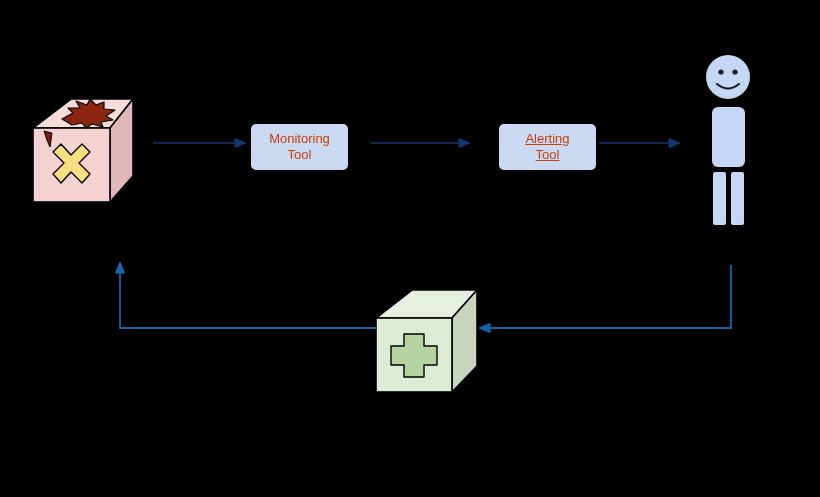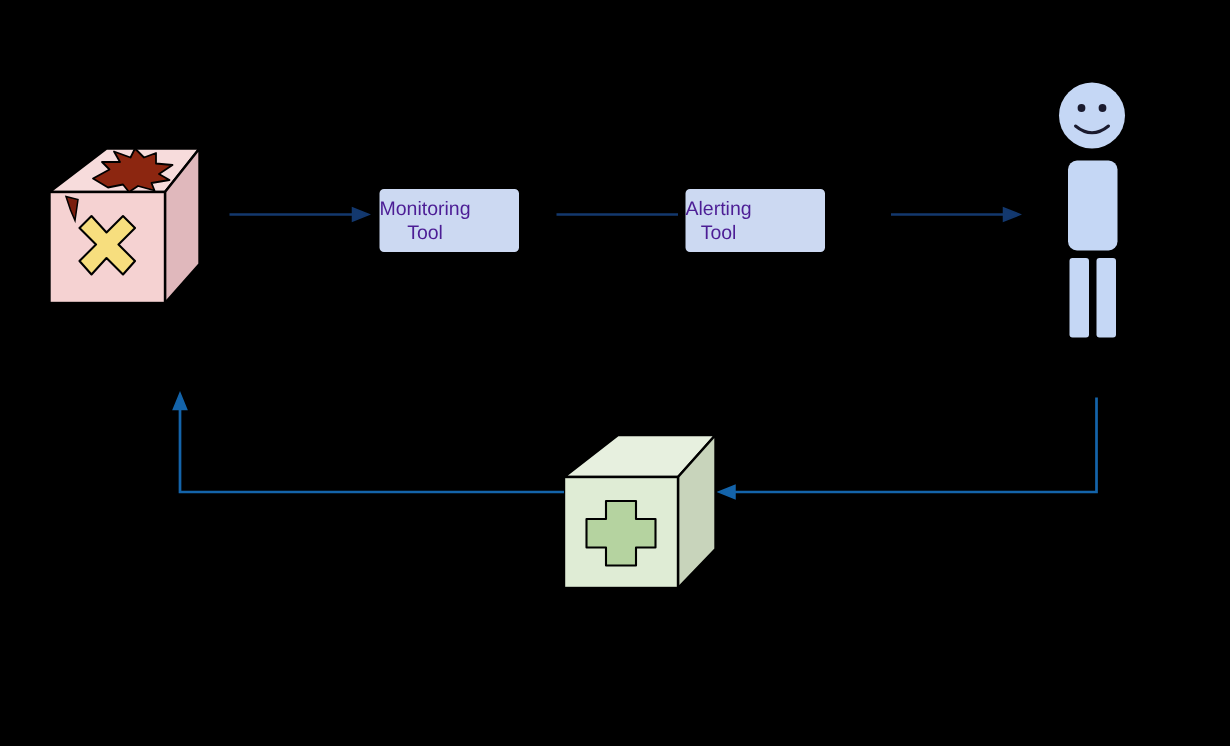--- a/index.html
+++ b/index.html
@@ -18,41 +18,42 @@
     position: absolute;
     left: 0;
     top: 0;
     width: 820px;
     height: 497px;
   }
   .node-box {
     position: absolute;
     display: flex;
     align-items: center;
-    justify-content: flex-start;
+    justify-content: center;
     text-align: center;
-    border: 5px solid #be185d;
+    border: 3px solid #be185d;
     border-radius: 8px;
     font-size: 13px;
     line-height: 1.25;
-    color: #4c1d95;
+    color: #c2410c;
     white-space: pre-line;
     box-sizing: border-box;
   }
   #monitoring-tool-box {
     left: 248px;
     top: 121px;
     width: 103px;
     height: 52px;
   }
   #alerting-tool-box {
-    left: 452px;
+    left: 496px;
     top: 121px;
     width: 103px;
     height: 52px;
+    text-decoration: underline;
   }
 </style>
 </head>
 <body style="background: rgb(0, 0, 0);">
 
 <svg id="diagram-canvas" viewBox="0 0 820 497">
 
   <g>
 
     <polygon points="33,128 71,99 133,99 110,128" fill="#f7dcdc" stroke="#000000" stroke-width="1.6"></polygon>

